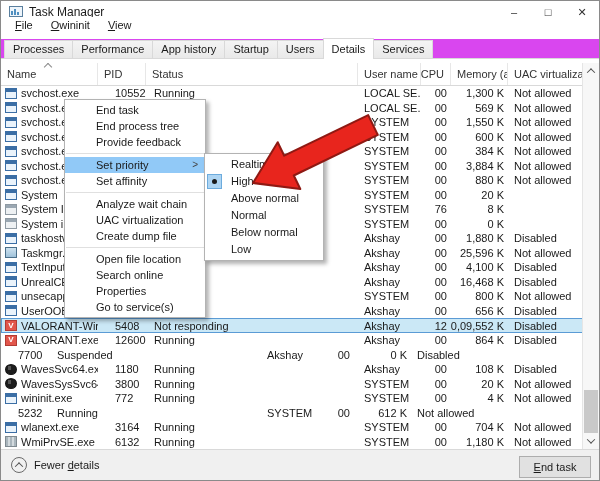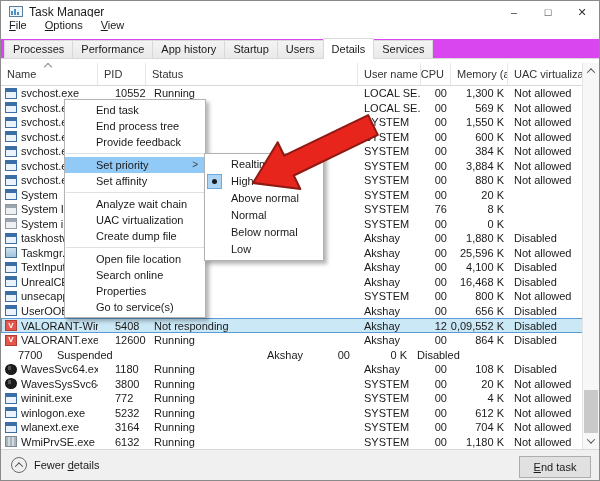--- a/index.html
+++ b/index.html
@@ -10,21 +10,21 @@
     font-family:"Liberation Sans","DejaVu Sans",sans-serif;
     font-size:11px;color:#1a1a1a;overflow:hidden;
   }
   
   #titlebar{position:absolute;left:0;top:0;width:100%;height:22px;background:#fff;display:flex;align-items:center;}
   #titlebar .app-icon{margin:0 6px 0 8px;width:14px;height:13px;flex:none;}
   #titlebar .title{font-size:12px;}
   #win-controls{position:absolute;right:0;top:0;height:22px;display:flex;}
   #win-controls .wc{width:34px;height:22px;display:flex;align-items:center;justify-content:center;font-size:11px;color:#333;cursor:default;}
   
-  #menubar{position:absolute;left:0;top:16px;width:100%;height:16px;background:#fff;display:flex;align-items:center;padding-left:8px;gap:0;}
+  #menubar{position:absolute;left:0;top:16px;width:100%;height:16px;background:#fff;display:flex;align-items:center;padding-left:14px;gap:0;}
   .menu-btn{padding:0 10px 0 0;margin-right:8px;}
   .ul{text-decoration:underline;}
   
   #tabstrip{position:absolute;left:0;top:38px;width:100%;height:20px;background:#d946ef;border-bottom:1px solid #d9d9d9;padding-left:3px;display:flex;align-items:flex-end;}
   .tab{height:18px;line-height:17px;padding:0 8px;border:1px solid #d9d9d9;border-bottom:none;background:linear-gradient(#f4f4f4,#e9e9e9);margin-right:-1px;position:relative;}
   .tab.active{background:#fff;height:21px;line-height:20px;z-index:2;margin-bottom:-1px;}
   
   #pane{position:absolute;left:0;top:58px;width:100%;height:390px;background:#fff;}
   
   #listview{position:absolute;left:0;top:62px;width:600px;height:386px;background:#fff;}
@@ -88,21 +88,21 @@
     <span class="title">Task Manager</span>
     <div id="win-controls">
       <div class="wc">–</div>
       <div class="wc">□</div>
       <div class="wc">✕</div>
     </div>
   </div>
 
   <div id="menubar">
       <div class="menu-btn"><span class="ul">F</span><span>ile</span></div>
-      <div class="menu-btn"><span class="ul">O</span><span>ptions</span></div>
+      <div class="menu-btn"><span class="ul">O</span><span>wininit</span></div>
       <div class="menu-btn"><span class="ul">V</span><span>iew</span></div>
     </div>
 
   <div id="tabstrip">
       <div class="tab">Processes</div>
       <div class="tab">Performance</div>
       <div class="tab">App history</div>
       <div class="tab">Startup</div>
       <div class="tab">Users</div>
       <div class="tab active">Details</div>
@@ -391,24 +391,20 @@
             <span>wininit.exe</span>
           </div>
           <div class="cell" style="width: 48px; padding-left: 17px;">772</div>
           <div class="cell" style="width: 212px; padding-left: 8px;">Running</div>
           <div class="cell" style="width: 63px;">SYSTEM</div>
           <div class="cell r" style="width: 30px;">00</div>
           <div class="cell r" style="width: 57px;">4 K</div>
           <div class="cell" style="width: 76px;">Not allowed</div>
         </div>
         <div class="row">
-          <div class="cell name" style="width: 97px;">
-            <span class="picon win"></span>
-            <span>winlogon.exe</span>
-          </div>
           <div class="cell" style="width: 48px; padding-left: 17px;">5232</div>
           <div class="cell" style="width: 212px; padding-left: 8px;">Running</div>
           <div class="cell" style="width: 63px;">SYSTEM</div>
           <div class="cell r" style="width: 30px;">00</div>
           <div class="cell r" style="width: 57px;">612 K</div>
           <div class="cell" style="width: 76px;">Not allowed</div>
         </div>
         <div class="row">
           <div class="cell name" style="width: 97px;">
             <span class="picon win"></span>

